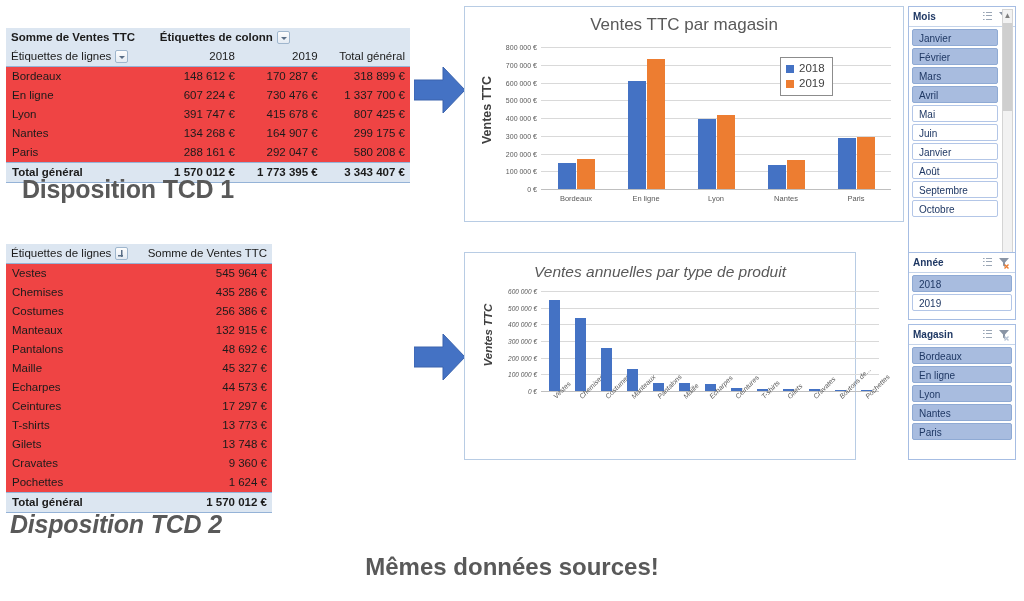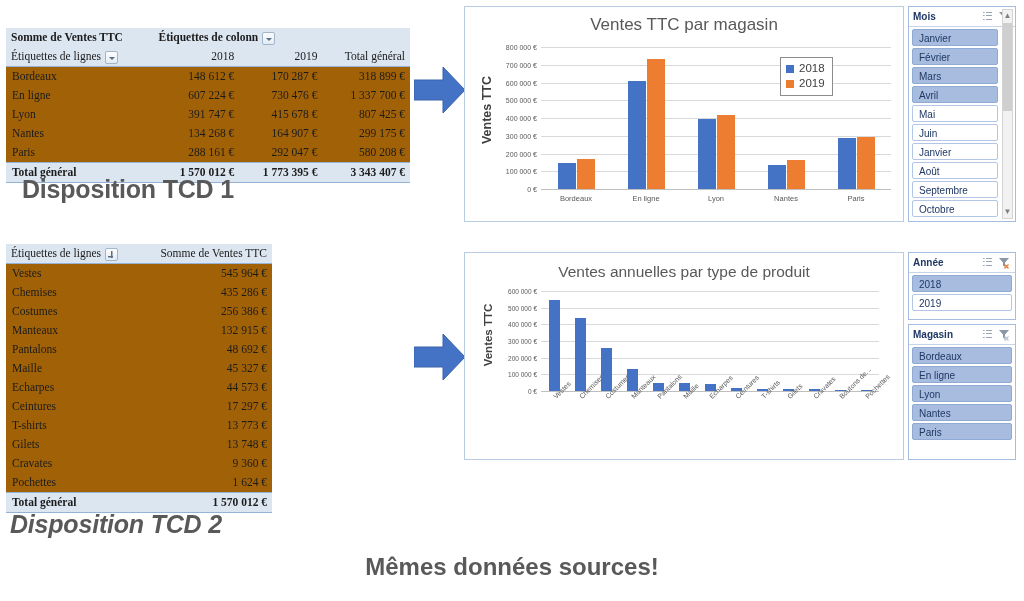--- a/index.html
+++ b/index.html
@@ -14,22 +14,21 @@
     font-family: "Liberation Sans", sans-serif;
     overflow: hidden;
   }
 
   
   .pivot {
     position: absolute;
     border-collapse: collapse;
     font-size: 11.5px;
     color: #1b1b1b;
-    background: #a16207;
-    font-family: Liberation Serif, serif;
+    background: #ef4444;
   }
   .pivot td, .pivot th {
     padding: 2px 5px;
     white-space: nowrap;
     font-weight: normal;
     text-align: left;
     vertical-align: middle;
     line-height: 15px;
   }
   .pivot .hdr {
@@ -112,21 +111,21 @@
   .arrow { position: absolute; }
 
   
   .chart-panel {
     position: absolute;
     background: #ffffff;
     border: 1px solid #b8cce4;
     box-sizing: border-box;
   }
   #chart1-panel { left: 464px; top: 6px; width: 440px; height: 216px; }
-  #chart2-panel { left: 464px; top: 252px; width: 440px; height: 208px; }
+  #chart2-panel { left: 464px; top: 252px; width: 392px; height: 208px; font-style: italic; }
 
   .chart-title {
     position: absolute;
     left: 0; right: 0;
     text-align: center;
     color: #595959;
     font-weight: normal;
   }
   #chart1-title { top: 8px; font-size: 17px; }
   #chart2-title { top: 10px; font-size: 15.5px; }
@@ -286,21 +285,21 @@
     left: 0; right: 0;
     height: 12px;
     font-size: 8px;
     color: #7f7f7f;
     text-align: center;
     line-height: 12px;
   }
   .slicer-scroll .arw.up { top: 0; }
   .slicer-scroll .arw.down { bottom: 0; }
 
-  #slicer-mois { left: 908px; top: 6px; width: 108px; height: 216px; }
+  #slicer-mois { left: 908px; top: 6px; width: 108px; height: 268px; }
   #slicer-annee { left: 908px; top: 252px; width: 108px; height: 68px; }
   #slicer-magasin { left: 908px; top: 324px; width: 108px; height: 136px; }
 </style>
 </head>
 <body>
 
 <table class="pivot" id="pivot1">
   <tbody>
     <tr>
       <td class="c0 hdr-top">Somme de Ventes TTC</td>

